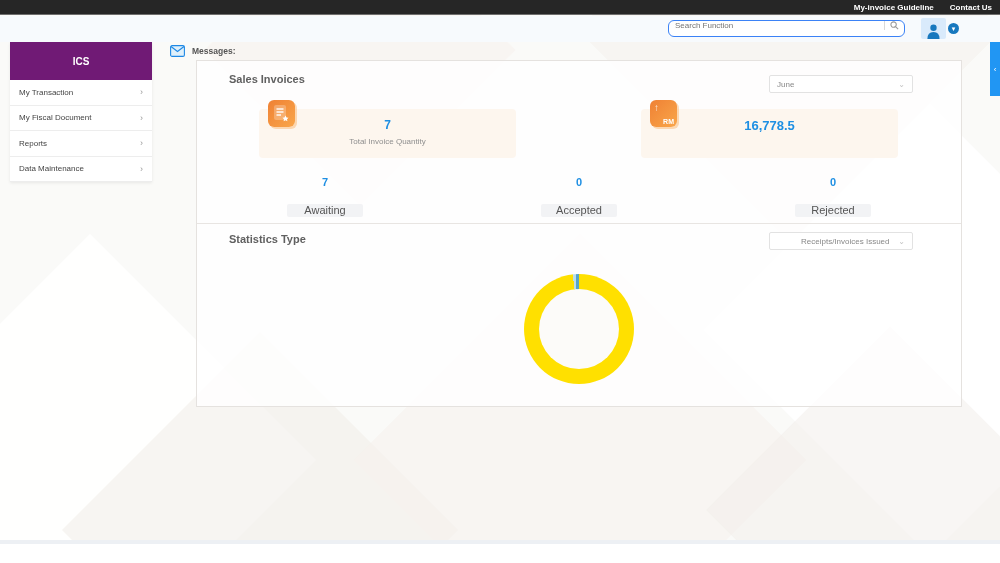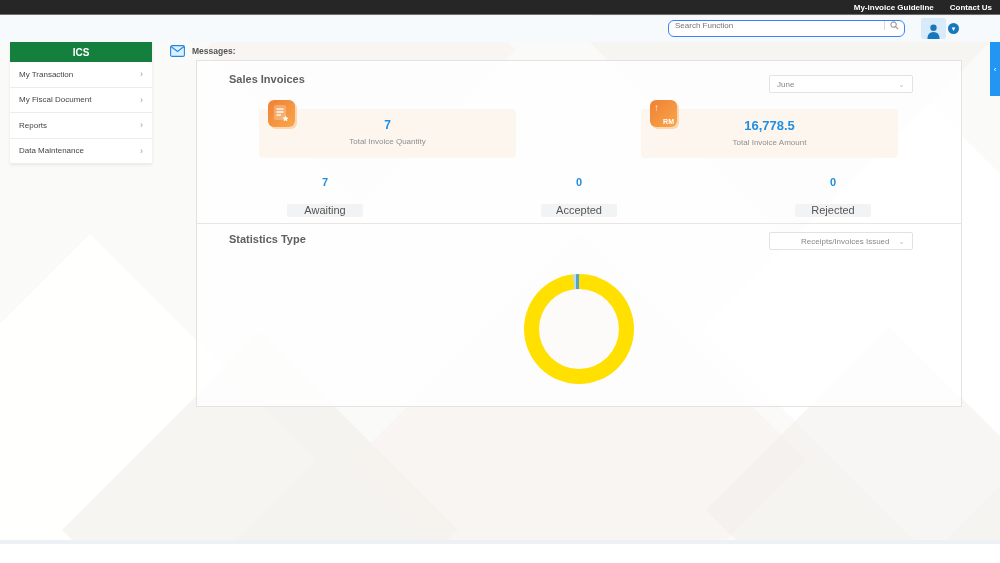--- a/index.html
+++ b/index.html
@@ -36,21 +36,21 @@
                 background:#1878be; color:#fff; font-size:7px; line-height:11px; text-align:center; cursor:pointer; }
 
   
   .side-tab { position:absolute; left:990px; top:42px; width:10px; height:54px; background:#2196f3;
               color:#fff; font-size:8px; display:flex; align-items:center; justify-content:center;
               cursor:pointer; z-index:6; }
 
   
   .sidebar { position:absolute; left:10px; top:42px; width:142px; z-index:3;
              box-shadow:0 1px 3px rgba(0,0,0,.08); }
-  .sidebar-head { height:20px; background:#15803d; color:#fff; font-size:10px; font-weight:bold;
+  .sidebar-head { height:38px; background:#701a75; color:#fff; font-size:10px; font-weight:bold;
                   display:flex; align-items:center; justify-content:center; }
   .sidebar-item { height:25.5px; background:#ffffff; border-bottom:1px solid #ededed;
                   display:flex; align-items:center; justify-content:space-between;
                   padding:0 9px; cursor:pointer; }
   .sidebar-item span.lbl { font-size:8px; color:#444;text-align:right; }
   .sidebar-item span.chev { font-size:9px; color:#999; }
 
   
   .messages-row { position:absolute; left:170px; top:45px; display:flex; align-items:center; gap:7px; z-index:3; }
   .messages-row .lbl { font-size:8.5px; font-weight:bold; color:#555; }
@@ -195,21 +195,20 @@
       <div class="sum-value">7</div>
       <div class="sum-label">Total Invoice Quantity</div>
     </div>
 
     <div class="sum-card cardB">
       <div class="sum-icon">
         <span class="rm-arrow">↑</span>
         <span class="rm-text">RM</span>
       </div>
       <div class="sum-value">16,778.5</div>
-      <div class="sum-label">Total Invoice Amount</div>
     </div>
 
     <div class="stat-col stat1">
       <div class="v">7</div>
       <div class="pill">Awaiting</div>
     </div>
     <div class="stat-col stat2">
       <div class="v">0</div>
       <div class="pill">Accepted</div>
     </div>

